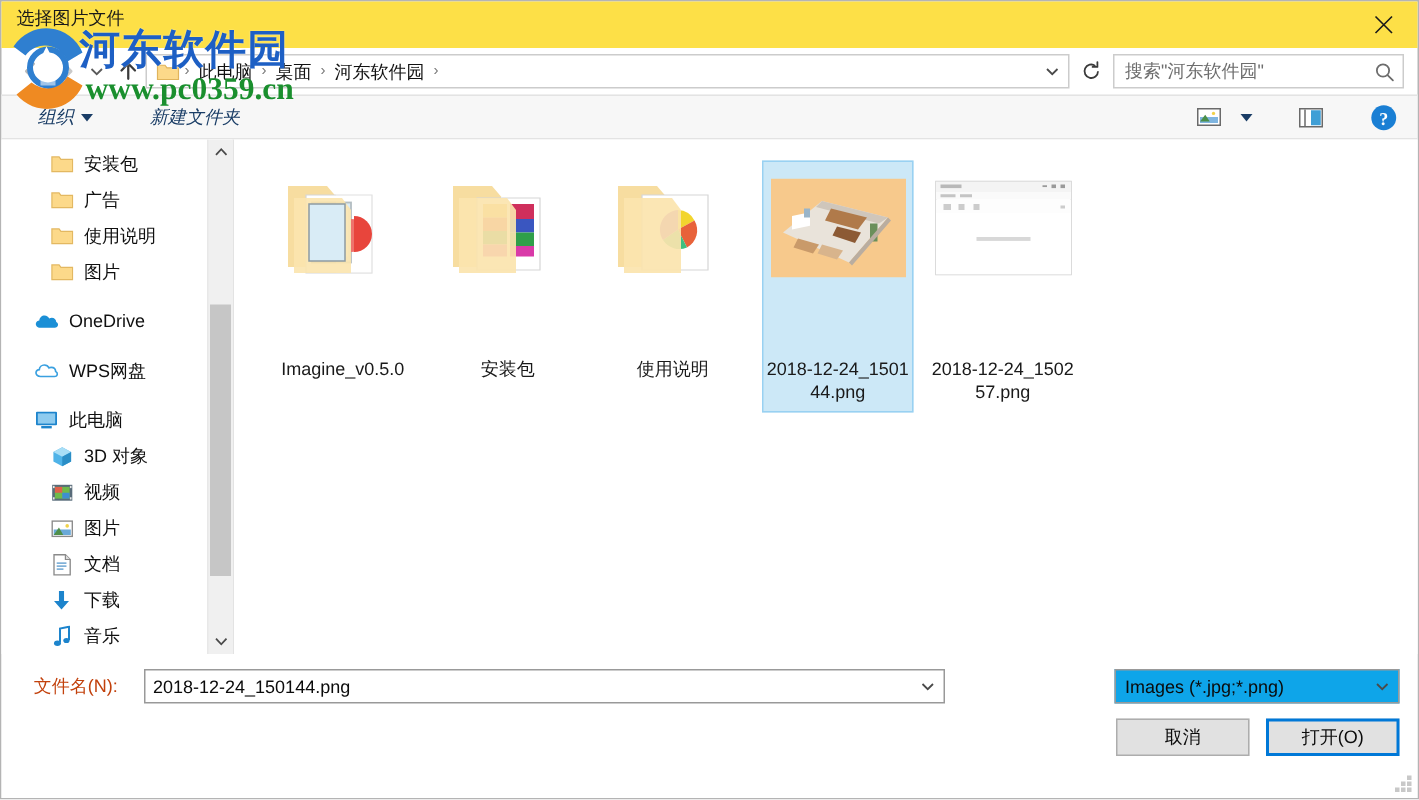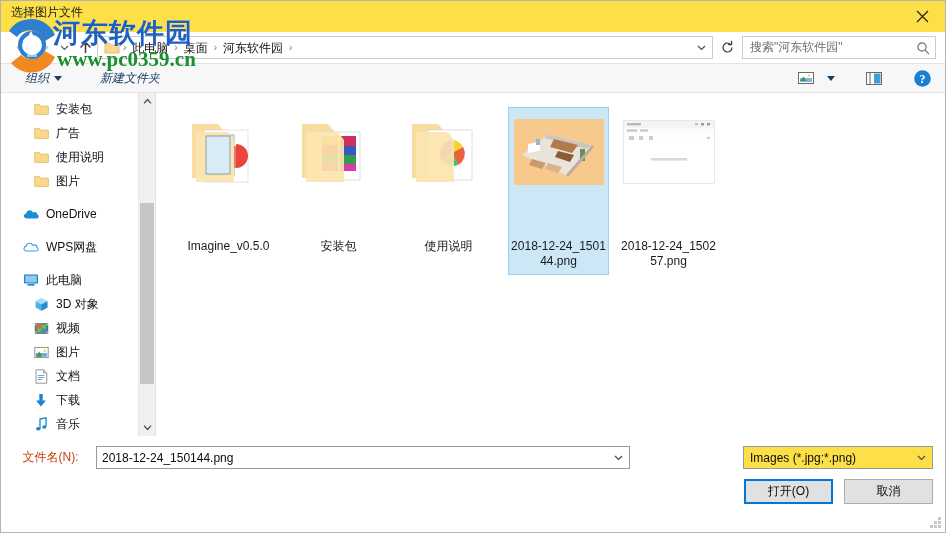--- a/index.html
+++ b/index.html
@@ -239,21 +239,21 @@
     border: 1px solid #999999; background: #ffffff;
     display: flex; align-items: center;
     padding: 0 2px 0 5px;
   }
   .fn-value { font-size: 12px; color: #0b0b0b; flex: 1 1 auto; }
   .fn-chev { width: 17px; display: flex; align-items: center; justify-content: center; cursor: pointer; }
 
   .filter-sel {
     position: absolute; right: 12px; top: 10px;
     width: 190px; height: 23px;
-    border: 1px solid #999999; background: #fde047;
+    border: 1px solid #999999; background: #0ea5e9;
     display: flex; align-items: center;
     padding: 0 2px 0 6px;
     cursor: pointer;
   }
   .filter-txt { font-size: 12px; color: #0b0b0b; flex: 1 1 auto; white-space: nowrap; }
 
   .btn-row {
     position: absolute; right: 12px; top: 43px;
     display: flex; gap: 11px;
   }
@@ -698,22 +698,22 @@
     <div class="filter-sel">
       <span class="filter-txt">Images (*.jpg;*.png)</span>
       <span class="fn-chev">
         <svg width="11" height="11" viewBox="0 0 11 11">
           <path d="M2 4 L5.5 7.5 L9 4" stroke="#4a4a4a" stroke-width="1.2" fill="none"></path>
         </svg>
       </span>
     </div>
 
     <div class="btn-row">
+      <div class="btn">取消</div>
       <div class="btn primary">打开(O)</div>
-      <div class="btn">取消</div>
     </div>
 
     <div class="grip">
       <i style="left:9px;top:1px"></i>
       <i style="left:5px;top:5px"></i>
         <i style="left:9px;top:5px"></i>
       <i style="left:1px;top:9px"></i>
         <i style="left:5px;top:9px"></i>
         <i style="left:9px;top:9px"></i>
     </div>

